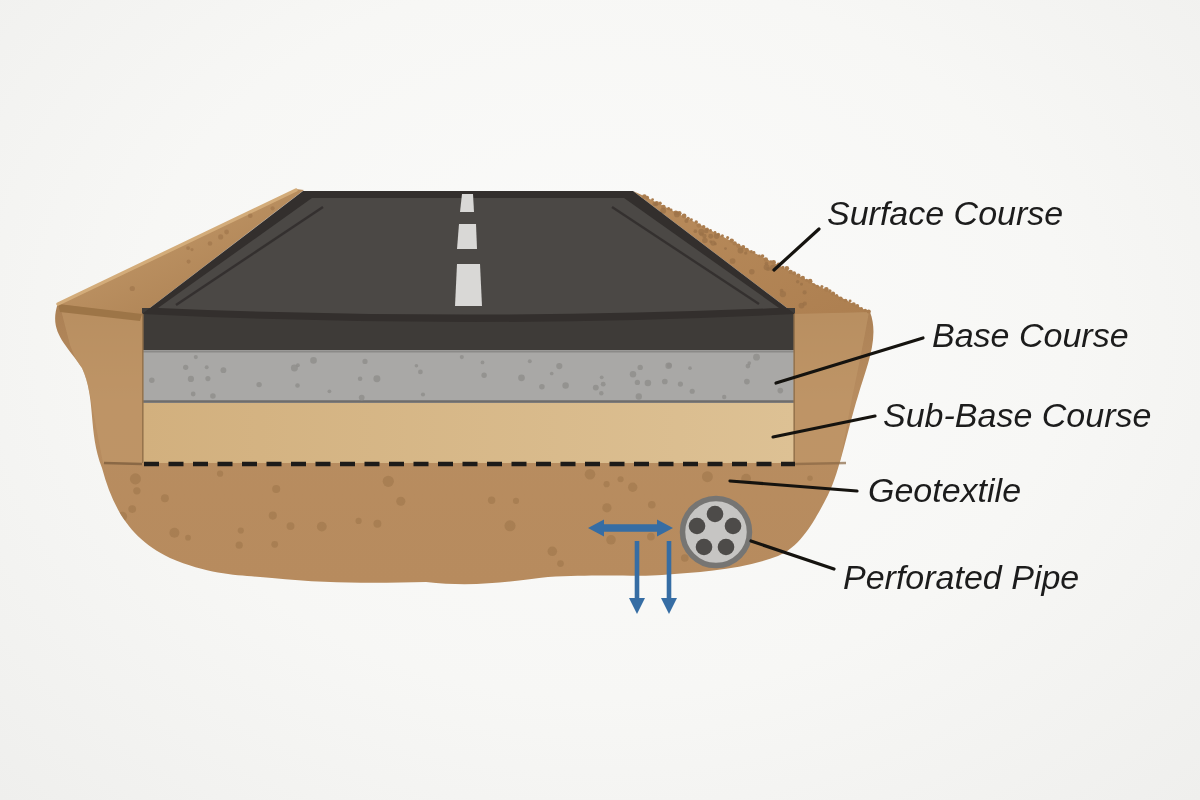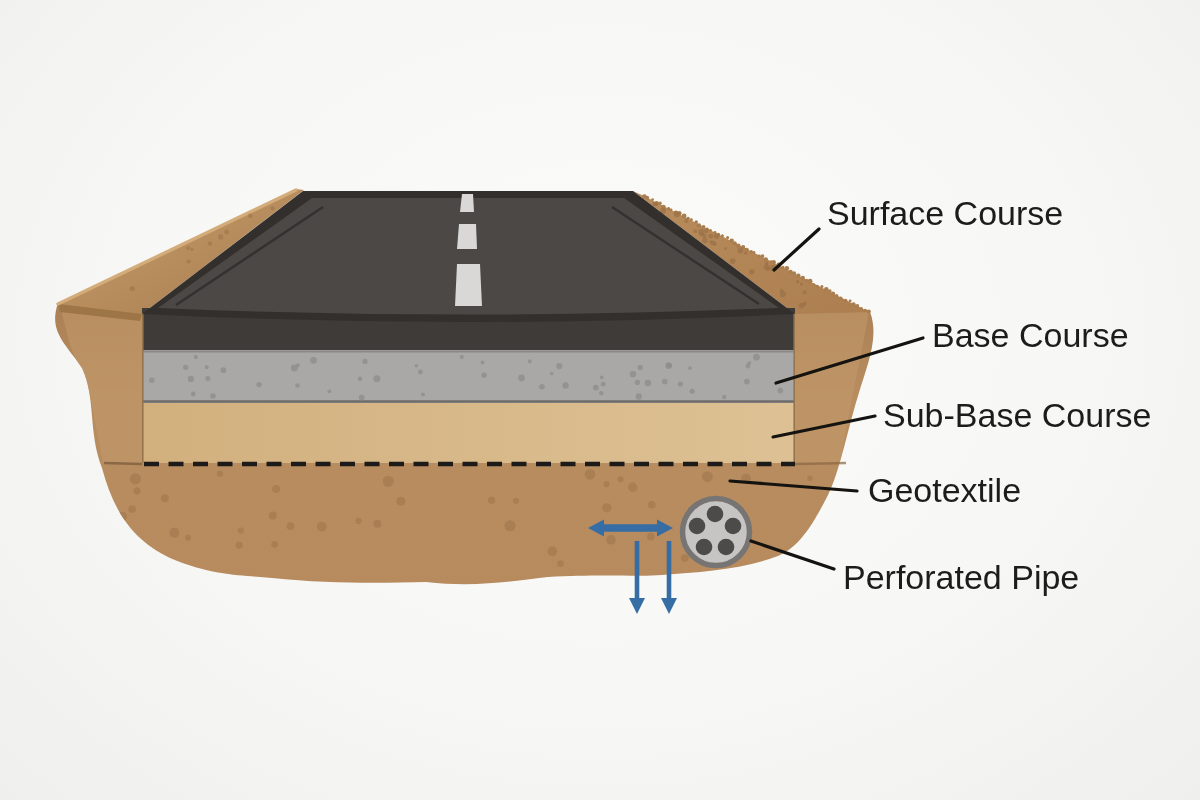--- a/index.html
+++ b/index.html
@@ -1,19 +1,20 @@
 <!DOCTYPE html>
 <html style="--c-label-text: #1c1c1c; --c-leader-line: #15130f; --c-asphalt-top: #4b4845; --c-asphalt-edge: #332f2d; --c-asphalt-front: #3e3b38; --c-base-gray: #a9a8a6; --c-subbase-tan: #d7b888; --c-soil-brown: #b58a5c; --c-shoulder-brown: #b5885a; --c-lane-marking: #d9d8d6; --c-geotextile-line: #1d1b19; --c-pipe-fill: #c6c5c3; --c-pipe-ring: #767573; --c-pipe-hole: #4d4b49; --c-arrow-blue: #366da4;"><head>
 <meta charset="utf-8">
 <style>
   html,body{margin:0;padding:0;background:#e9e9e7;}
   .stage{
     position:relative;width:1200px;height:800px;overflow:hidden;
     font-family:"Liberation Sans", sans-serif;
     background:radial-gradient(ellipse at 50% 42%, #fbfbfa 0%, #f7f7f5 55%, #efefed 100%);
+    font-style:italic;
   }
   svg{display:block;width:1200px;height:800px;}
   .layer-label{
     font-family:"Liberation Sans", sans-serif;
     font-size:34px;
     fill:var(--c-label-text,#1c1c1c);
   }
   .leader{
     stroke:var(--c-leader-line,#15130f);
     stroke-width:3.2;

